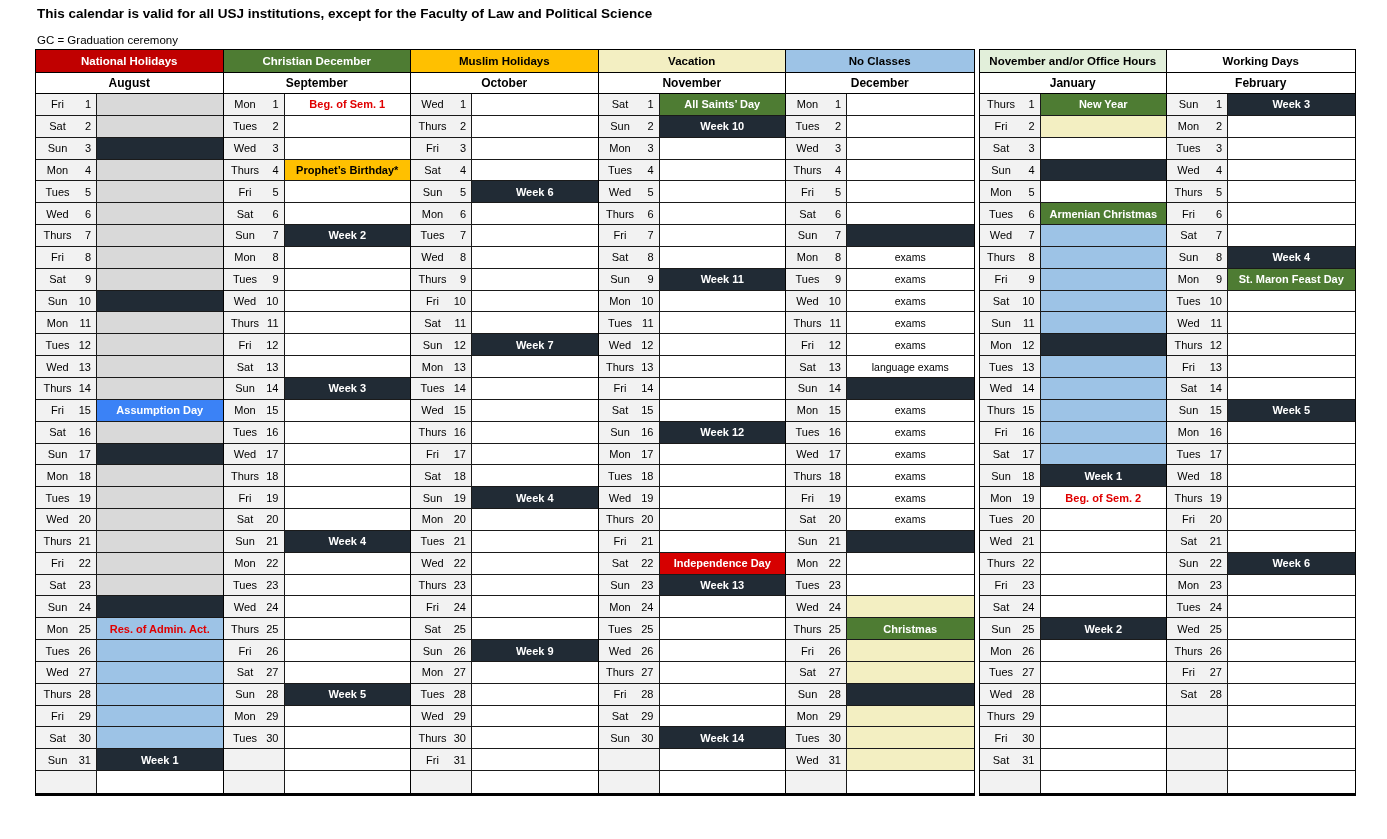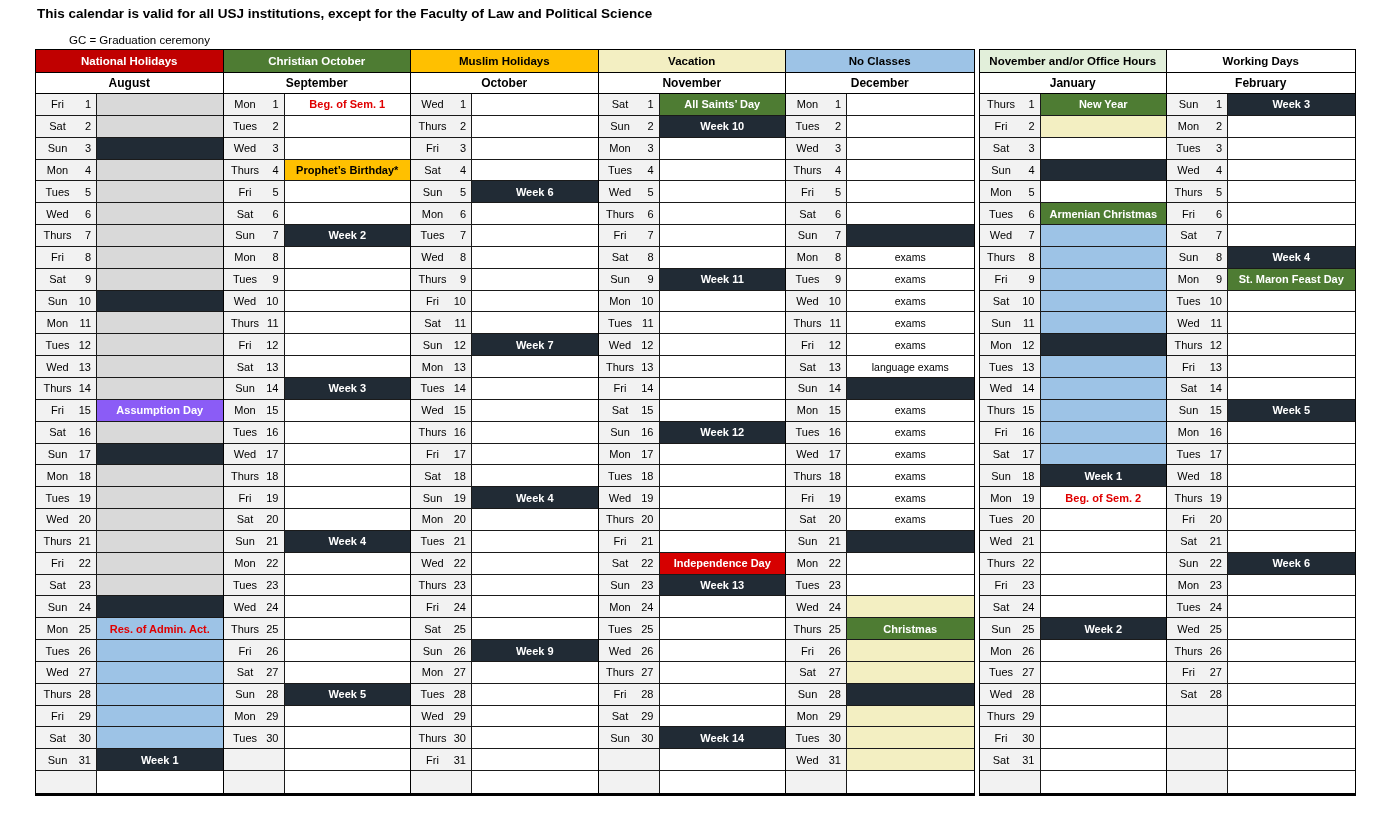--- a/index.html
+++ b/index.html
@@ -1,20 +1,20 @@
 <!DOCTYPE html>
 <html><head>
 <meta charset="utf-8">
 <style>
   html,body{margin:0;padding:0;background:#fff;}
   body{width:1387px;height:839px;font-family:"Liberation Sans",sans-serif;color:#000;overflow:hidden;}
   .topnotes{padding:6px 0 0 37px;}
   .note1,.note2{font-weight:bold;font-size:13.5px;line-height:16px;}
   .note2{margin-top:8px;}
-  .note3{margin-top:12px;font-size:11.5px;line-height:13px;margin-left:32px;}
+  .note3{margin-top:12px;font-size:11.5px;line-height:13px;}
   .calendar{margin-left:35px;margin-top:2px;display:flex;align-items:flex-start;}
   .group{border:1.5px solid #000;border-bottom-width:3px;background:#fff;}
   .group + .group{margin-left:4px;}
   .legend-row{display:flex;}
   .legend-cell{width:187.5px;height:23px;box-sizing:border-box;border-right:1.5px solid #000;border-bottom:1.5px solid #000;
     display:flex;align-items:center;justify-content:center;font-weight:bold;font-size:11.5px;}
   .legend-cell:last-child{border-right:none;}
   .year-bar{height:22.5px;box-sizing:border-box;border-bottom:1.5px solid #000;display:flex;align-items:center;justify-content:center;
     color:#fff;font-weight:bold;font-size:12.5px;}
   .months{display:flex;}
@@ -40,21 +40,21 @@
 
 <div class="topnotes">
   <div class="note1">This calendar is valid for all USJ institutions, except for the Faculty of Law and Political Science</div>
   <div class="note3">GC = Graduation ceremony</div>
 </div>
 
 <div class="calendar" id="calendar">
     <div class="group">
       <div class="legend-row">
         <div class="legend-cell" style="background: rgb(192, 0, 0); color: rgb(255, 255, 255);">National Holidays</div>
-        <div class="legend-cell" style="background: rgb(78, 124, 51); color: rgb(255, 255, 255);">Christian October</div>
+        <div class="legend-cell" style="background: rgb(78, 124, 51); color: rgb(255, 255, 255);">Christian December</div>
         <div class="legend-cell" style="background: rgb(255, 192, 0); color: rgb(0, 0, 0);">Muslim Holidays</div>
         <div class="legend-cell" style="background: rgb(243, 239, 194); color: rgb(0, 0, 0);">Vacation</div>
         <div class="legend-cell" style="background: rgb(157, 195, 230); color: rgb(0, 0, 0);">No Classes</div>
       </div>
       <div class="months">
         <div class="month-col">
           <div class="month-name">August</div>
           <div class="cal-row">
             <div class="day-cell" style="background: rgb(242, 242, 242);">
               <span class="day-name">Fri</span>
@@ -151,21 +151,21 @@
               <span class="day-name">Thurs</span>
               <span class="day-num">14</span>
             </div>
             <div class="note-cell" style="background: rgb(217, 217, 217);"></div>
           </div>
           <div class="cal-row">
             <div class="day-cell" style="background: rgb(242, 242, 242);">
               <span class="day-name">Fri</span>
               <span class="day-num">15</span>
             </div>
-            <div class="note-cell" style="background: #8b5cf6;">
+            <div class="note-cell" style="background: #3b82f6;">
               <span class="t-wb">Assumption Day</span>
             </div>
           </div>
           <div class="cal-row">
             <div class="day-cell" style="background: rgb(242, 242, 242);">
               <span class="day-name">Sat</span>
               <span class="day-num">16</span>
             </div>
             <div class="note-cell" style="background: rgb(217, 217, 217);"></div>
           </div>

